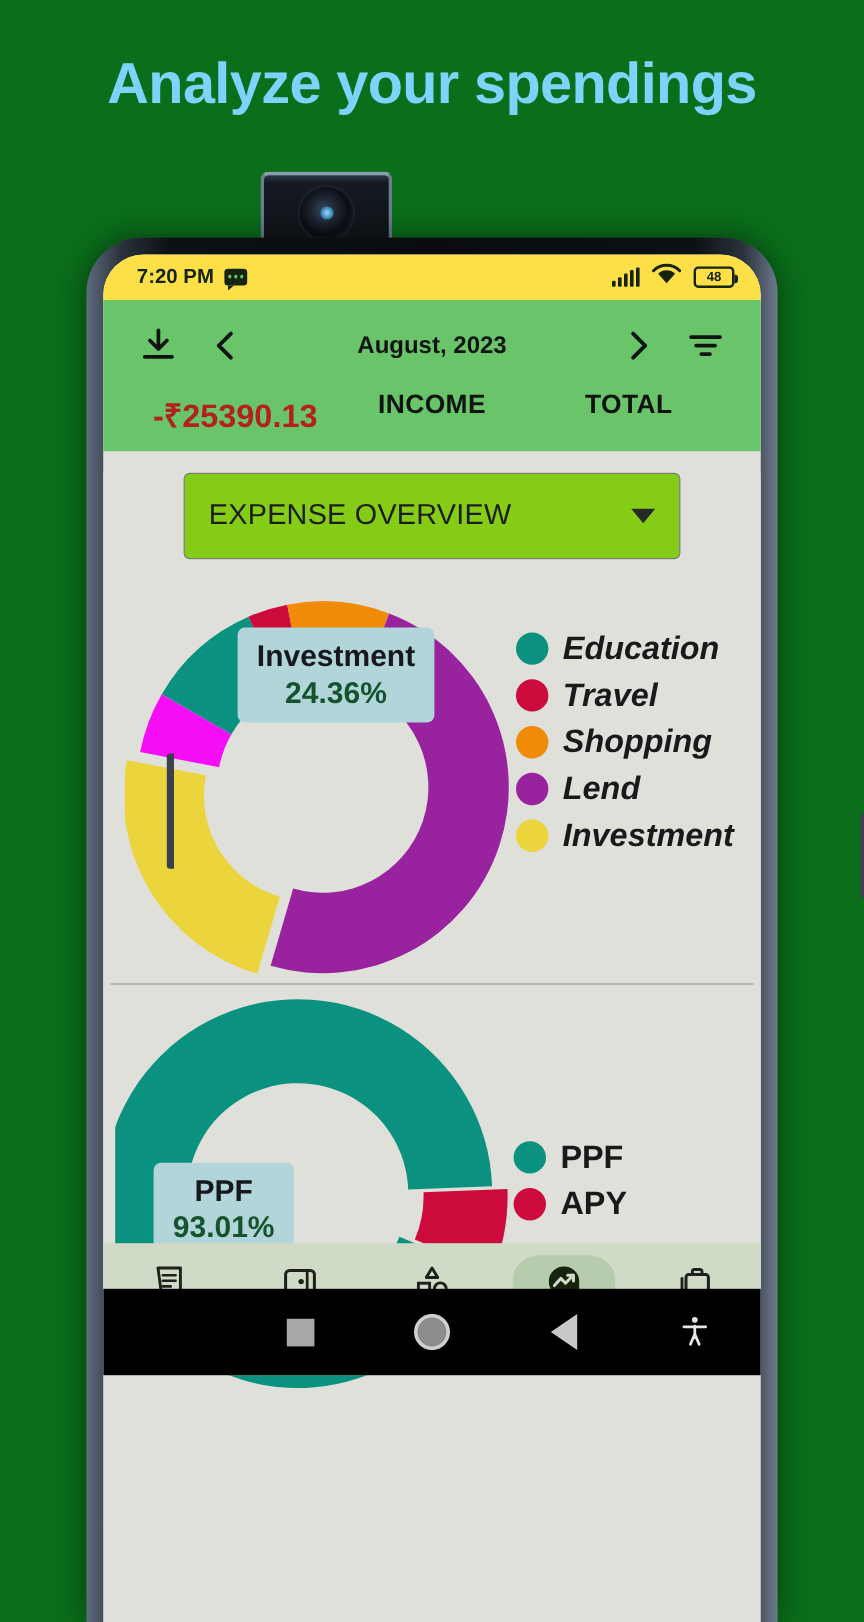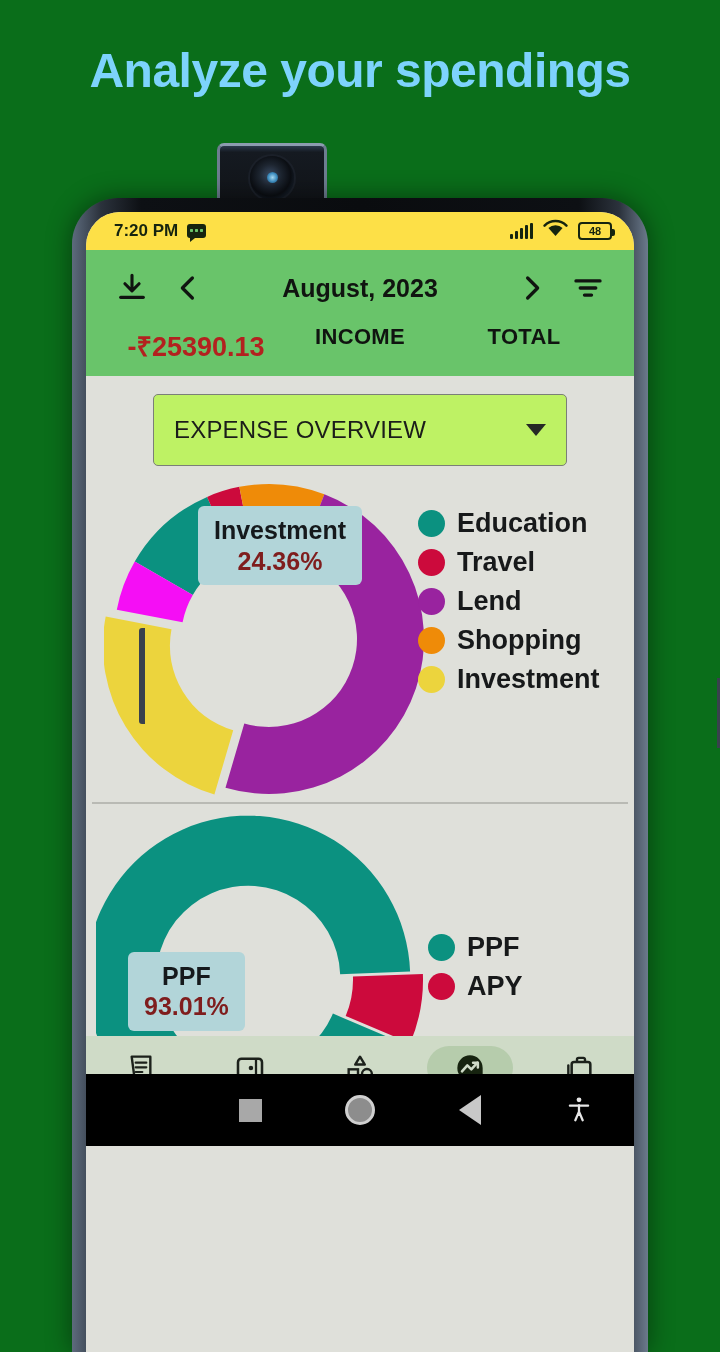--- a/index.html
+++ b/index.html
@@ -84,59 +84,59 @@
           display:flex; align-items:center; justify-content:center;
           font-size:11px; font-weight:700; color:#15240f; position:relative; }
   .batt::after { content:""; position:absolute; right:-5px; top:5px; width:3px; height:7px;
                  background:#15240f; border-radius:0 2px 2px 0; }
 
   
   .app-header { background:#69c46a; padding:6px 20px 0 20px; }
   .hdr-row { display:flex; align-items:center; height:64px; gap:4px; }
   .hdr-icon { width:52px; height:52px; display:flex; align-items:center; justify-content:center;
               color:#101410; flex:none; }
-  .hdr-title { flex:1; text-align:center; font-size:25px; font-weight:700; color:#101410; }
+  .hdr-title { flex:1; text-align:center; font-size:20px; font-weight:700; color:#101410; }
 
   .totals { display:flex; padding:4px 8px 12px 8px; }
   .tot-col { flex:1; text-align:center; }
   .tot-lbl { font-size:22px; font-weight:700; color:#101410; letter-spacing:0.3px; }
   .tot-val { font-size:27px; font-weight:700; margin-top:3px; white-space:nowrap; }
   .tot-exp { color:#b3211f; }
   .tot-inc { color:#06621c; }
   .tot-tot { color:#06621c; }
 
   
   .app-body { background:#dfe0da; position:relative; height:752px; }
 
   .dropdown {
-    margin:18px auto 0 auto; width:414px; height:72px;
+    margin:18px auto 17px auto; width:414px; height:72px;
     border:1.6px solid #7b7f78; border-radius:5px;
     display:flex; align-items:center; padding:0 20px;
-    background:#bef264;
+    background:#84cc16;
   }
   .dd-label { flex:1; font-size:24px; color:#1b1d1a; letter-spacing:0.2px; }
   .dd-caret { width:0; height:0; border-left:10px solid transparent; border-right:10px solid transparent;
               border-top:12px solid #262925; }
 
   .chart-block { position:relative; height:336px; }
   .chart-block.two { height:285px; }
   .divider { height:1.5px; background:#b9bab4; margin:0 6px; }
 
   .donut-wrap { position:absolute; left:18px; top:0; }
   .legend { position:absolute; }
   .legend-row { display:flex; align-items:center; gap:12px; margin-bottom:8px; }
   .legend-dot { width:27px; height:27px; border-radius:50%; flex:none; }
   .legend-txt { font-size:27px; font-weight:700; color:#17191a; white-space:nowrap; }
 
   .tooltip {
     position:absolute; background:#b2d5d9; border-radius:6px;
     padding:9px 16px; text-align:center; line-height:1.22;
   }
   .tt-name { font-size:25px; font-weight:700; color:#15191c; }
-  .tt-pct  { font-size:25px; font-weight:700; color:#7f1d1d; }
+  .tt-pct  { font-size:25px; font-weight:700; color:#14532d; }
 
   
   .bottom-nav {
     position:absolute; left:0; bottom:0; width:100%; height:110px;
     background:#cfdbc7; display:flex; align-items:flex-start; padding-top:10px;
   }
   .nav-item { flex:1; display:flex; flex-direction:column; align-items:center; gap:3px; }
   .nav-pill { width:86px; height:44px; border-radius:22px; display:flex;
               align-items:center; justify-content:center; }
   .nav-pill.active { background:#b6ccac; }
@@ -251,36 +251,36 @@
               <path d="M135.33904643207924 20.864442573599348 A155 155 0 0 1 220.34085597947504 28.216058696211064 L196.4193246851213 90.80008493720369 A88 88 0 0 0 148.16023281305144 86.62626417081769 Z" fill="#ef8b08"></path>
               <path d="M220.34085597947504 28.216058696211064 A155 155 0 0 1 121.49811292993547 321.77024508060526 L140.30215443764078 257.46310688447267 A88 88 0 0 0 196.4193246851213 90.80008493720369 Z" fill="#99239f"></path>
               <path d="M110.40203923627729 328.5435122822522 A155 155 0 0 1 1.6998619762494798 150.46588244283384 L67.49129623506359 163.1342358547079 A88 88 0 0 0 129.2060807439826 264.23637408611967 Z" fill="#ecd43d"></path>
               <path d="M12.795935669907664 143.69261524118684 A155 155 0 0 1 30.766062413412072 95.4999999999999 L88.78976446696943 128.99999999999994 A88 88 0 0 0 78.58736992872177 156.36096865306092 Z" fill="#f50ef5"></path>
             </svg>
         </div>
         <div class="tooltip" style="left:112px; top:40px;">
           <div class="tt-name">Investment</div>
           <div class="tt-pct">24.36%</div>
         </div>
-        <div class="legend" style="left:332px; top:42px;" id="legend1">
+        <div class="legend" style="left:344px; top:42px;font-style:italic;" id="legend1">
             <div class="legend-row">
               <span class="legend-dot" style="background:#0b9180"></span>
               <span class="legend-txt">Education</span>
             </div>
             <div class="legend-row">
               <span class="legend-dot" style="background:#cc0a3c"></span>
               <span class="legend-txt">Travel</span>
             </div>
             <div class="legend-row">
+              <span class="legend-dot" style="background:#ef8b08"></span>
+              <span class="legend-txt">Shopping</span>
+            </div>
+            <div class="legend-row">
               <span class="legend-dot" style="background:#99239f"></span>
               <span class="legend-txt">Lend</span>
-            </div>
-            <div class="legend-row">
-              <span class="legend-dot" style="background:#ef8b08"></span>
-              <span class="legend-txt">Shopping</span>
             </div>
             <div class="legend-row">
               <span class="legend-dot" style="background:#ecd43d"></span>
               <span class="legend-txt">Investment</span>
             </div>
           </div>
       </div>
 
       <div class="divider"></div>
 

